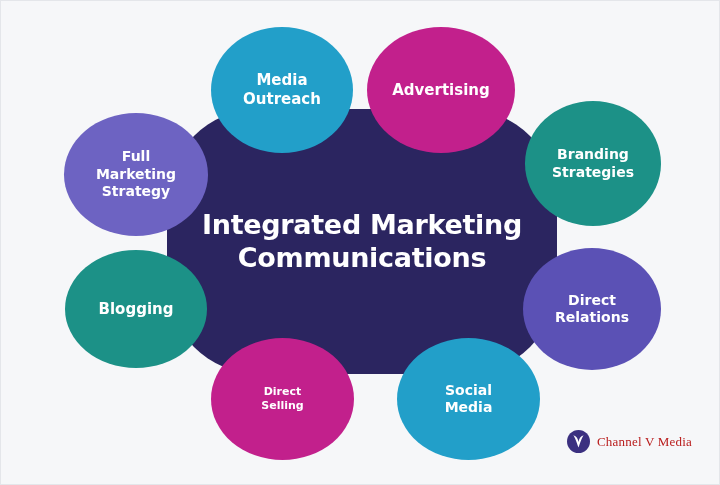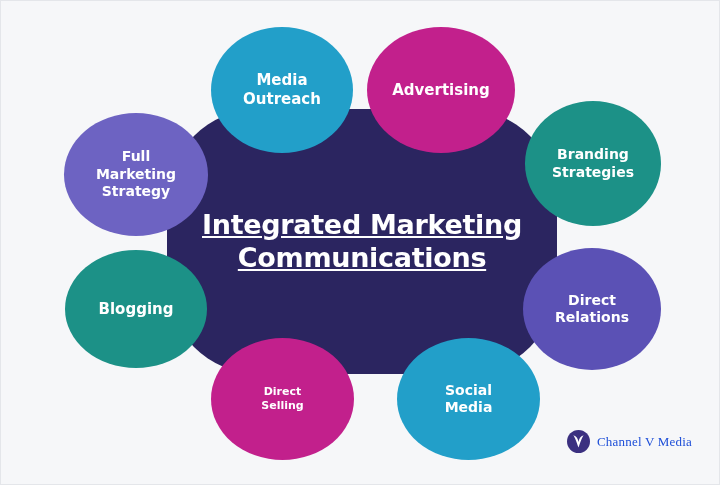--- a/index.html
+++ b/index.html
@@ -45,21 +45,20 @@
     flex-direction: column;
     align-items: center;
     justify-content: center;
     color: #ffffff;
     font-weight: bold;
     font-size: 27px;
     line-height: 1.22;
     letter-spacing: -0.3px;
     text-align: center;
     white-space: pre-line;
-    text-decoration: underline;
   }
 
   
   .bubble {
     position: absolute;
     border-radius: 50%;
     display: flex;
     align-items: center;
     justify-content: center;
     text-align: center;
@@ -102,21 +101,21 @@
     flex: 0 0 auto;
   }
   .logo-mark svg {
     position: absolute;
     left: 0;
     top: 0;
   }
   .logo-text {
     font-family: "Liberation Serif", serif;
     font-size: 13px;
-    color: #1d4ed8;
+    color: #b91c1c;
     letter-spacing: 0.2px;
     white-space: nowrap;
   }
 </style>
 </head>
 <body>
 
 <div id="canvas">
 
   <div class="hub">

